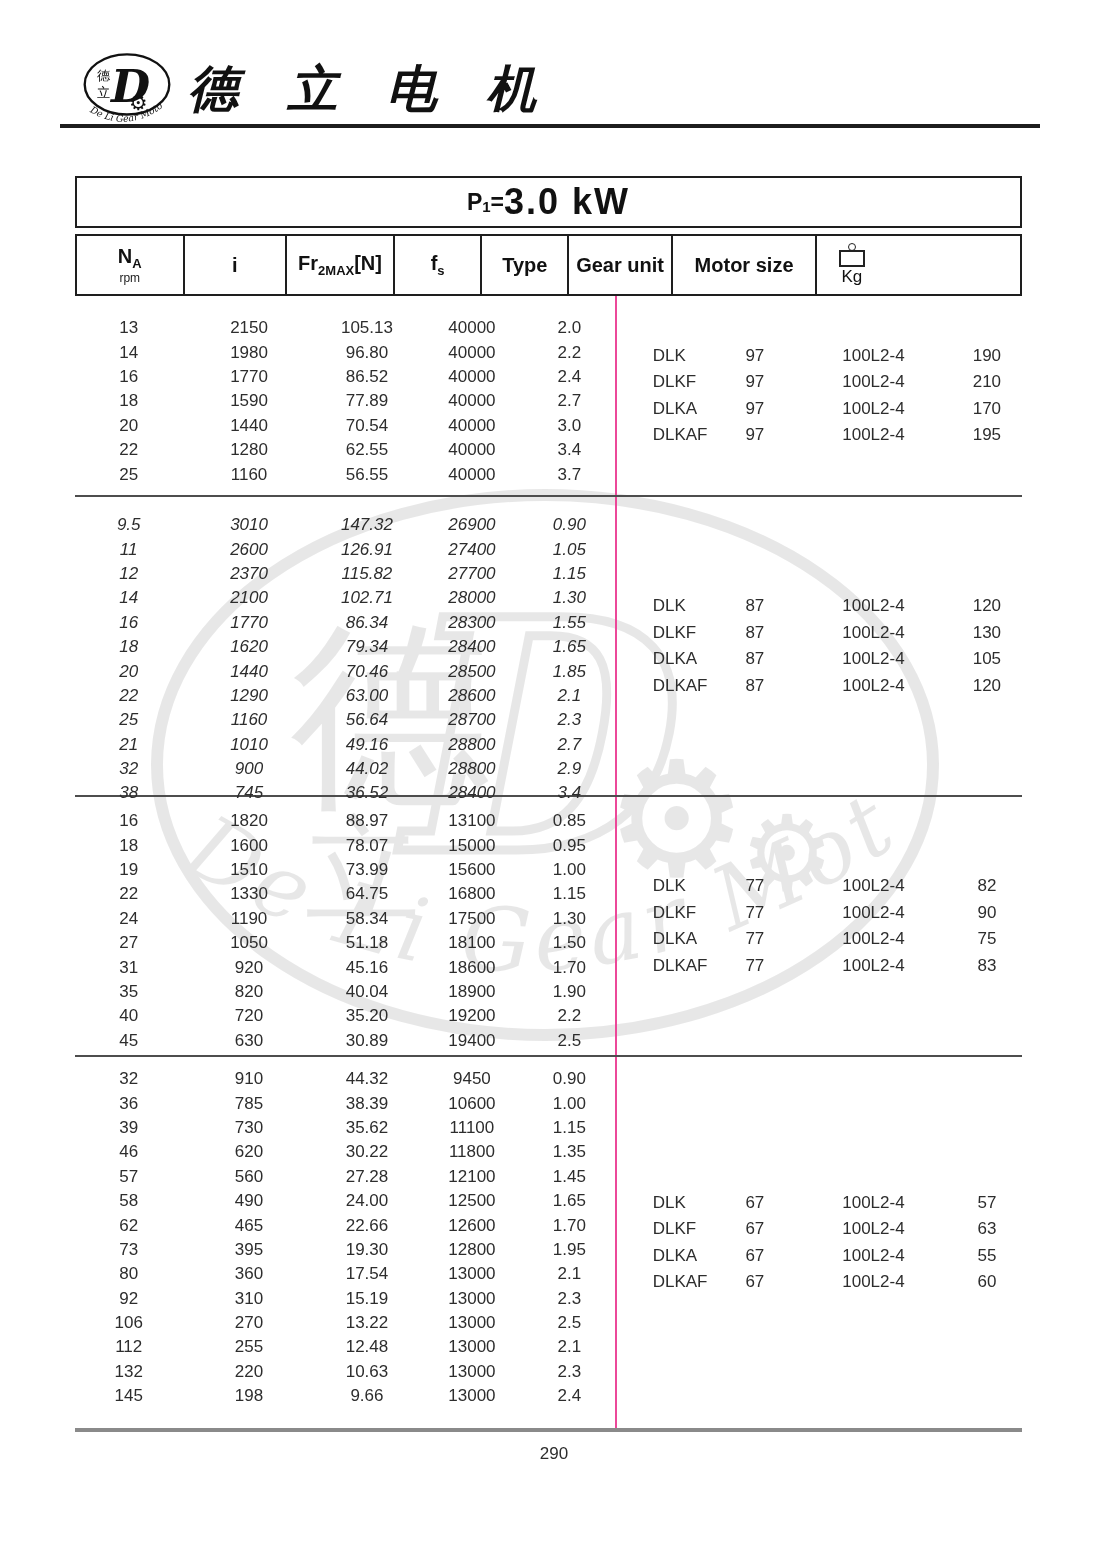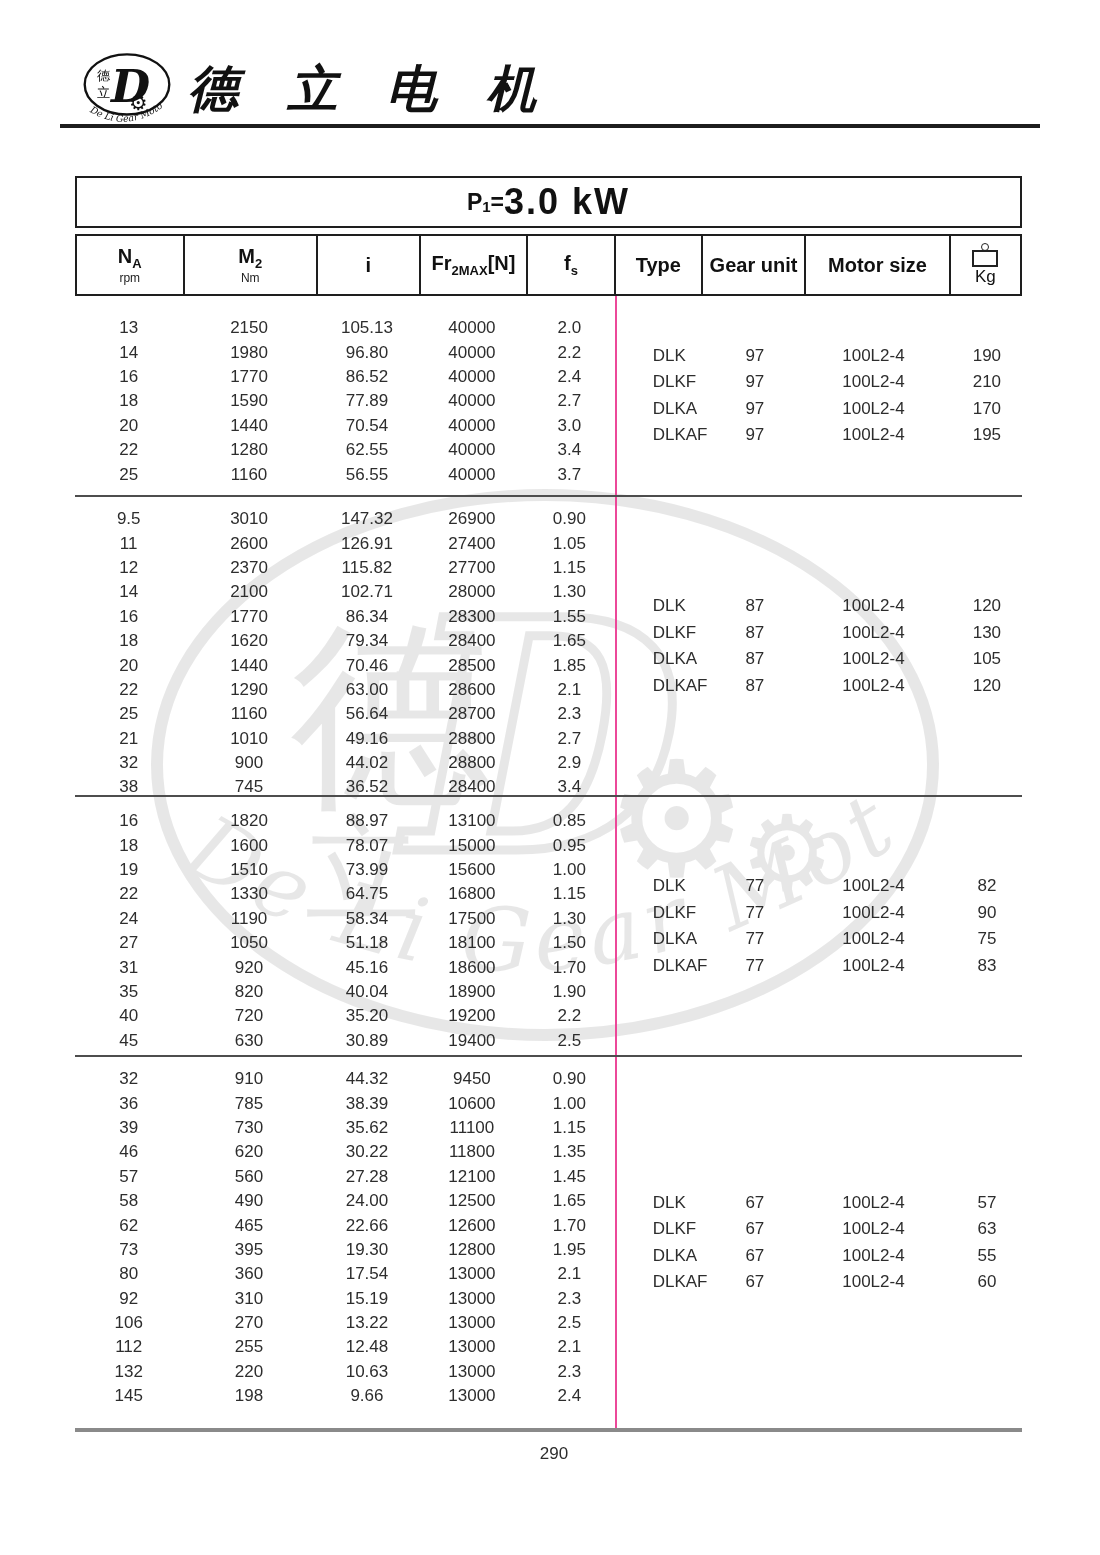--- a/index.html
+++ b/index.html
@@ -123,24 +123,20 @@
       <span class="title-sub">1</span>
       <span class="title-eq">=</span>
       <span class="title-power">3.0 kW</span>
   </section>
 
   <div class="thead">
     <div class="th w-na">
       <div class="th-main"><span>N</span><sub>A</sub></div>
       <div class="th-unit">rpm</div>
     </div>
-    <div class="th w-m2">
-      <div class="th-main"><span>M</span><sub>2</sub></div>
-      <div class="th-unit">Nm</div>
-    </div>
     <div class="th w-i">
       <div class="th-main">i</div>
     </div>
     <div class="th w-fr">
       <div class="th-main"><span>Fr</span><sub>2MAX</sub><span>[N]</span></div>
     </div>
     <div class="th w-fs">
       <div class="th-main"><span>f</span><sub>s</sub></div>
     </div>
     <div class="th w-type">
@@ -235,21 +231,21 @@
           </div>
           <div class="m-row">
             <div class="m-cell mc0">DLKAF</div>
             <div class="m-cell mc1">97</div>
             <div class="m-cell mc2">100L2-4</div>
             <div class="m-cell mc3">195</div>
           </div>
         </div>
       </div>
       <div class="group" style="height: 300px;">
-        <div class="g-left" style="padding-top: 10px;">
+        <div class="g-left" style="padding-top: 16px; font-style: italic;">
           <div class="d-row">
             <div class="d-cell c0">9.5</div>
             <div class="d-cell c1">3010</div>
             <div class="d-cell c2">147.32</div>
             <div class="d-cell c3">26900</div>
             <div class="d-cell c4">0.90</div>
           </div>
           <div class="d-row">
             <div class="d-cell c0">11</div>
             <div class="d-cell c1">2600</div>

